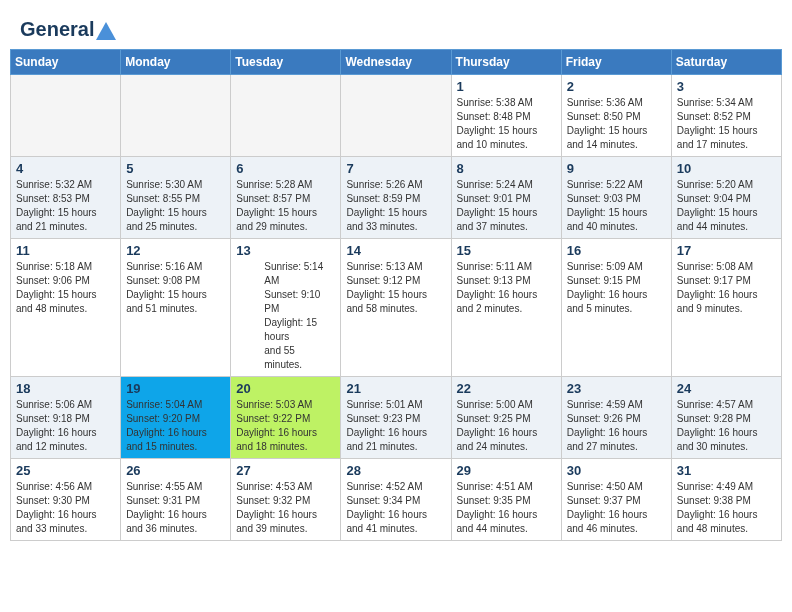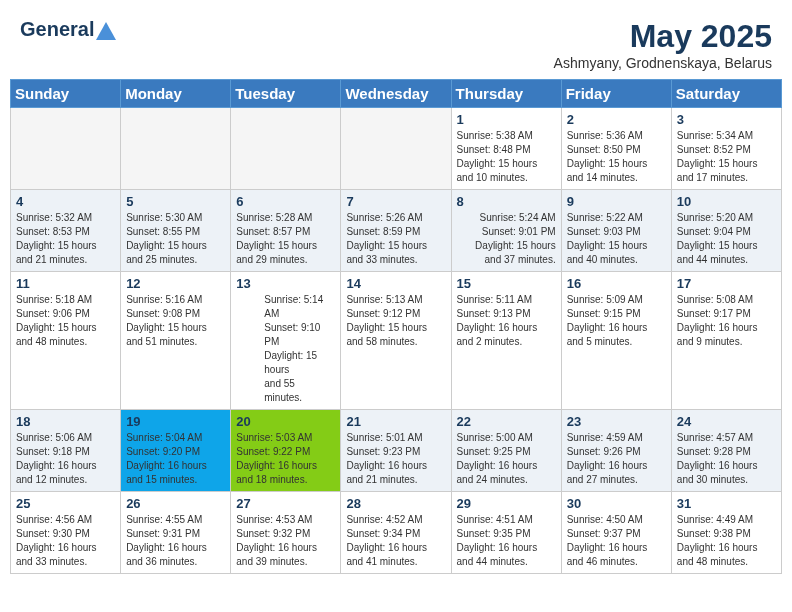--- a/index.html
+++ b/index.html
@@ -33,21 +33,21 @@
       color: #333;
     }
     .calendar {
       width: 100%;
       border-collapse: collapse;
       margin-top: 4px;
     }
     .calendar th {
       background: #3a7abf;
       color: #fff;
-      font-size: 15px;
+      font-size: 12px;
       font-weight: bold;
       padding: 5px 4px;
       text-align: left;
       border: 1px solid #5a9ad4;
     }
     .calendar td {
       vertical-align: top;
       border: 1px solid #ccc;
       padding: 4px 5px;
       width: calc(100% / 7);
@@ -86,24 +86,20 @@
     <div>
       <div style="display:flex;align-items:center;">
         <div style="font-size:20px;font-weight:bold;color:#1a3a5c;line-height:1.15;">
           <span style="color:#1a3a5c;">General</span><svg width="20" height="18" viewBox="0 0 20 18" style="display:inline-block;margin-left:2px;vertical-align:middle;">
               <polygon points="0,18 10,0 20,18" fill="#4a90d9"></polygon>
             </svg>
         </div>
       </div>
     </div>
   </div>
-  <div class="title-block">
-    <div class="month-year">May 2025</div>
-    <div class="location">Ashmyany, Grodnenskaya, Belarus</div>
-  </div>
 </div>
 
 <table class="calendar">
   <thead>
     <tr>
     <th>Sunday</th>
         <th>Monday</th>
         <th>Tuesday</th>
         <th>Wednesday</th>
         <th>Thursday</th>
@@ -163,21 +159,21 @@
         </td>
         <td style="background: rgb(237, 242, 247);">
           <span class="day-number">7</span>
           <div class="day-info" style="white-space: pre-line;">Sunrise: 5:26 AM
 Sunset: 8:59 PM
 Daylight: 15 hours
 and 33 minutes.</div>
         </td>
         <td style="background: rgb(237, 242, 247);">
           <span class="day-number">8</span>
-          <div class="day-info" style="white-space: pre-line; text-align: right;">Sunrise: 5:24 AM
+          <div class="day-info" style="white-space: pre-line;">Sunrise: 5:24 AM
 Sunset: 9:01 PM
 Daylight: 15 hours
 and 37 minutes.</div>
         </td>
         <td style="background: rgb(237, 242, 247);">
           <span class="day-number">9</span>
           <div class="day-info" style="white-space: pre-line;">Sunrise: 5:22 AM
 Sunset: 9:03 PM
 Daylight: 15 hours
 and 40 minutes.</div>
@@ -249,21 +245,21 @@
 Daylight: 16 hours
 and 12 minutes.</div>
         </td>
         <td style="background: #0ea5e9;">
           <span class="day-number">19</span>
           <div class="day-info" style="white-space: pre-line;">Sunrise: 5:04 AM
 Sunset: 9:20 PM
 Daylight: 16 hours
 and 15 minutes.</div>
         </td>
-        <td style="background: #84cc16;">
+        <td style="background: #bef264;">
           <span class="day-number">20</span>
           <div class="day-info" style="white-space: pre-line;">Sunrise: 5:03 AM
 Sunset: 9:22 PM
 Daylight: 16 hours
 and 18 minutes.</div>
         </td>
         <td style="background: rgb(237, 242, 247);">
           <span class="day-number">21</span>
           <div class="day-info" style="white-space: pre-line;">Sunrise: 5:01 AM
 Sunset: 9:23 PM

